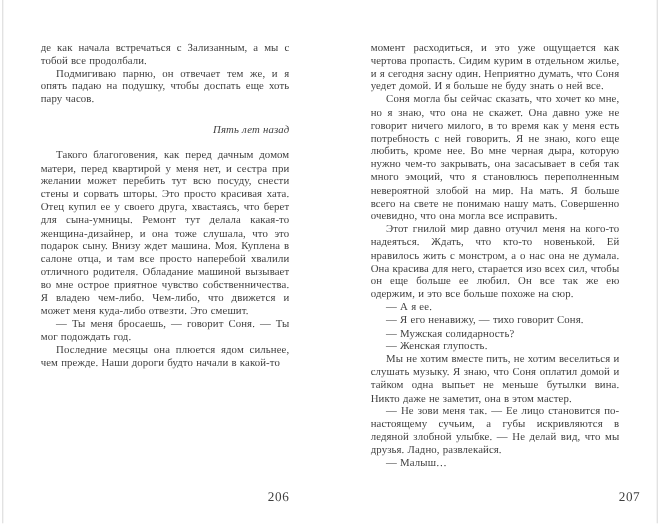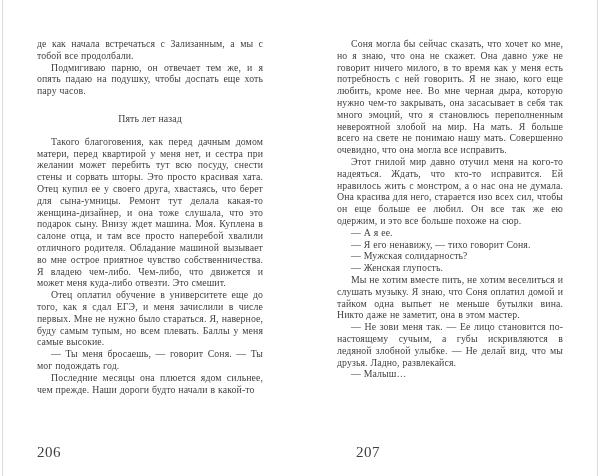--- a/index.html
+++ b/index.html
@@ -43,56 +43,57 @@
     text-align: justify;
     text-indent: 14px;
     color: var(--text);
     letter-spacing: 0.1px;
     word-spacing: 0.3px;
     hyphens: auto;
     -webkit-hyphens: auto;
   }
   .para.continuation { text-indent: 0; }
   .para.heading {
+    font-style: italic;
     text-indent: 0;
-    text-align: center;
+    text-align: right;
     margin: 16px 0 11px 0;
   }
   .page-number {
     position: absolute;
     top: 444px;
     width: 226px;
-    text-align: left;
-    font-size: 15px;
+    text-align: right;
+    font-size: 12px;
     letter-spacing: 0.5px;
     color: var(--text);
   }
   .page-number.left  { left: 37px; }
   .page-number.right { left: 356px; }
 </style>
 </head>
 <body>
 
 <div class="spread">
   <div class="edge-line left"></div>
   <div class="edge-line right"></div>
 
   <div class="page left">
       <p class="para continuation" lang="ru">де как начала встречаться с Зализанным, а мы с тобой все продолбали.</p>
       <p class="para normal" lang="ru">Подмигиваю парню, он отвечает тем же, и я опять падаю на подушку, чтобы доспать еще хоть пару часов.</p>
       <p class="para heading" lang="ru">Пять лет назад</p>
       <p class="para normal" lang="ru">Такого благоговения, как перед дачным домом матери, перед квартирой у меня нет, и сестра при желании может перебить тут всю посуду, снести стены и сорвать шторы. Это просто красивая хата. Отец купил ее у своего друга, хвастаясь, что берет для сына-умницы. Ремонт тут делала какая-то женщина-дизайнер, и она тоже слушала, что это подарок сыну. Внизу ждет машина. Моя. Куплена в салоне отца, и там все просто наперебой хвалили отличного родителя. Обладание машиной вызывает во мне острое приятное чувство собственничества. Я владею чем-либо. Чем-либо, что движется и может меня куда-либо отвезти. Это смешит.</p>
-      <p class="para normal" lang="ru">Отец оплатил обучение в университете еще до того, как я сдал ЕГЭ, и меня зачислили в числе первых. Мне не нужно было стараться. Я, наверное, буду самым тупым, но всем плевать. Баллы у меня самые высокие.</p>
       <p class="para normal" lang="ru">— Ты меня бросаешь, — говорит Соня. — Ты мог подождать год.</p>
       <p class="para normal" lang="ru">Последние месяцы она плюется ядом сильнее, чем прежде. Наши дороги будто начали в какой-то</p>
     </div>
 
   <div class="page right">
+      <p class="para continuation" lang="ru">момент расходиться, и это уже ощущается как чертова пропасть. Сидим курим в отдельном жилье, и я сегодня засну один. Неприятно думать, что Соня уедет домой. И я больше не буду знать о ней все.</p>
       <p class="para normal" lang="ru">Соня могла бы сейчас сказать, что хочет ко мне, но я знаю, что она не скажет. Она давно уже не говорит ничего милого, в то время как у меня есть потребность с ней говорить. Я не знаю, кого еще любить, кроме нее. Во мне черная дыра, которую нужно чем-то закрывать, она засасывает в себя так много эмоций, что я становлюсь переполненным невероятной злобой на мир. На мать. Я больше всего на свете не понимаю нашу мать. Совершенно очевидно, что она могла все исправить.</p>
-      <p class="para normal" lang="ru">Этот гнилой мир давно отучил меня на кого-то надеяться. Ждать, что кто-то исправится. Ей нравилось жить с монстром, а о нас она не думала. Она красива для него, старается изо всех сил, чтобы он еще больше ее любил. Он все так же ею одержим, и это все больше похоже на сюр.</p>
+      <p class="para normal" lang="ru">Этот гнилой мир давно отучил меня на кого-то надеяться. Ждать, что кто-то новенькой. Ей нравилось жить с монстром, а о нас она не думала. Она красива для него, старается изо всех сил, чтобы он еще больше ее любил. Он все так же ею одержим, и это все больше похоже на сюр.</p>
       <p class="para normal" lang="ru">— А я ее.</p>
       <p class="para normal" lang="ru">— Я его ненавижу, — тихо говорит Соня.</p>
       <p class="para normal" lang="ru">— Мужская солидарность?</p>
       <p class="para normal" lang="ru">— Женская глупость.</p>
       <p class="para normal" lang="ru">Мы не хотим вместе пить, не хотим веселиться и слушать музыку. Я знаю, что Соня оплатил домой и тайком одна выпьет не меньше бутылки вина. Никто даже не заметит, она в этом мастер.</p>
       <p class="para normal" lang="ru">— Не зови меня так. — Ее лицо становится по-настоящему сучьим, а губы искривляются в ледяной злобной улыбке. — Не делай вид, что мы друзья. Ладно, развлекайся.</p>
       <p class="para normal" lang="ru">— Малыш…</p>
     </div>
 
   <div class="page-number left">206</div>

